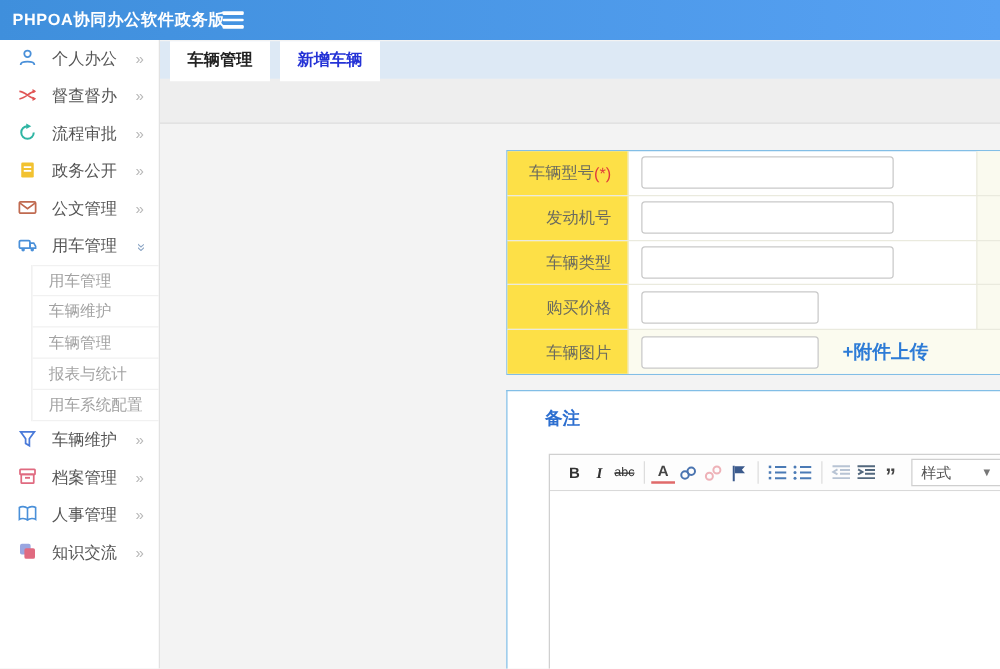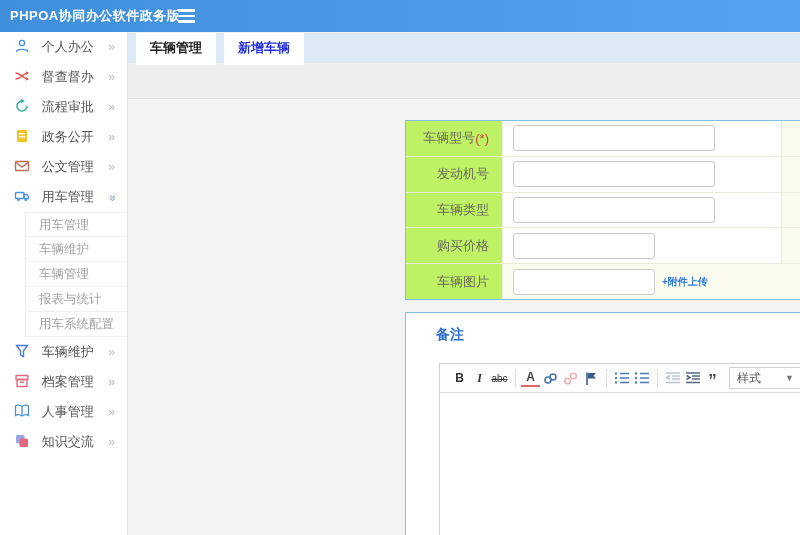--- a/index.html
+++ b/index.html
@@ -37,26 +37,26 @@
   .band { position:absolute; left:128px; top:63px; width:672px; height:36px; background:#eeeeee;
     border-bottom:1px solid #dedede; }
   .content-bg { position:absolute; left:128px; top:100px; width:672px; height:435px; background:#f3f3f3; }
 
   
   .form-panel { position:absolute; left:405px; top:120px; width:420px; height:180px; background:#fff;
     border:1px solid #82bee6; display:flex; flex-direction:column; }
   .f-row { flex:1; display:flex; align-items:center; border-bottom:1px solid #eaeade; position:relative; }
   .f-row:last-child { border-bottom:none; background:#fbfbef; }
   .f-label { width:97px; align-self:stretch; display:flex; align-items:center; justify-content:flex-end;
-    padding-right:13px; background:#bef264; font-size:13px; color:#6c6c5e; border-right:1px solid #eeeee2; }
+    padding-right:13px; background:#fde047; font-size:13px; color:#6c6c5e; border-right:1px solid #eeeee2; }
   .f-label .req { color:#e03c3c; }
   .f-input-wrap { display:flex; align-items:center; padding-left:10px; flex:1; }
   .f-input { height:26px; border:1px solid #c9c9c9; border-radius:3px; background:#fff; padding:0 6px; font-size:12px; outline:none; }
   .f-input.long { width:202px; } .f-input.short { width:142px; }
-  .attach-link { margin-left:7px; color:#2d7bd6; font-size:10px; font-weight:bold; text-decoration:none; cursor:pointer; }
+  .attach-link { margin-left:19px; color:#2d7bd6; font-size:15px; font-weight:bold; text-decoration:none; cursor:pointer; }
   .right-strip { position:absolute; left:375px; top:0; bottom:0; width:45px; background:#fafaef; border-left:1px solid #eaeade; }
 
   
   .remark-panel { position:absolute; left:405px; top:312px; width:420px; height:240px; background:#fff;
     border:1px solid #82bee6; border-bottom:none; }
   .remark-title { position:absolute; left:30px; top:13px; color:#2d6fd0; font-size:14px; font-weight:bold;text-align:center; }
   .editor { position:absolute; left:33px; top:50px; width:620px; height:300px; border:1px solid #d0d0d0; background:#fff; }
   .ed-toolbar { height:29px; display:flex; align-items:center; border-bottom:1px solid #d9d9d9; background:#fdfdfd; padding-left:10px; }
   .ed-btn { min-width:19px; height:22px; display:flex; align-items:center; justify-content:center;
     font-size:12px; color:#333; cursor:pointer; margin-right:1px; }

